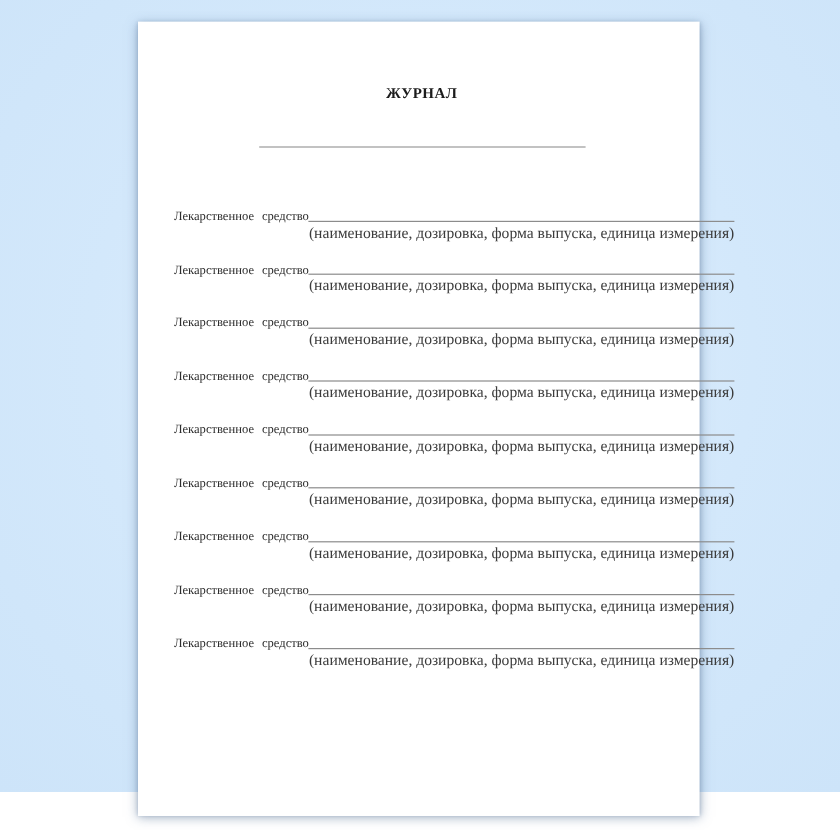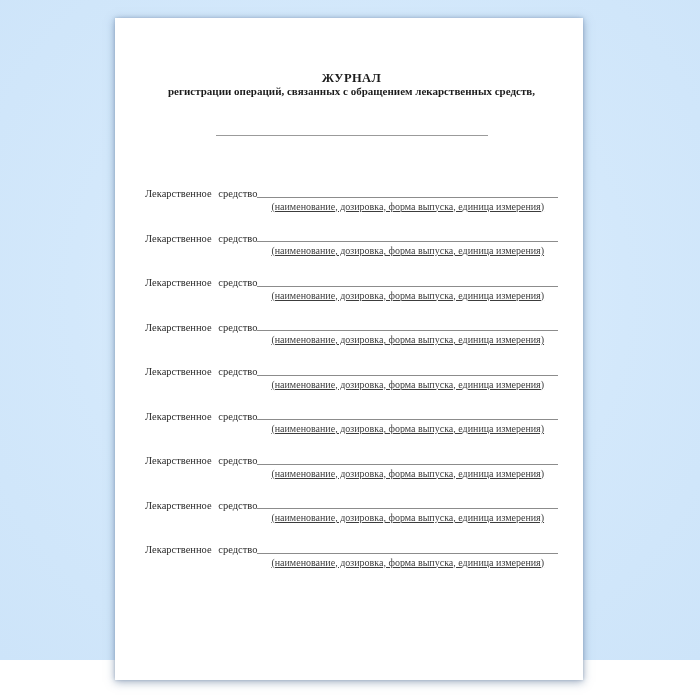--- a/index.html
+++ b/index.html
@@ -58,37 +58,35 @@
     color: #2d2d2d;
     white-space: nowrap;
   }
   .row-fill {
     border-bottom: 1px solid #8c8c8c;
     margin-bottom: 2.5px;
   }
   .row-caption {
     grid-column: 2;
     text-align: center;
-    font-size: 10px;
+    font-size: 13px;
     line-height: 9px;
     padding-top: 1.5px;
     color: #3c3c3c;
     white-space: nowrap;
-    text-decoration: underline;
   }
 </style>
 </head>
 <body>
 
 <div class="stage">
   <div class="page">
 
     <div class="title-block">
       <div class="title-main">ЖУРНАЛ</div>
-      <div class="title-sub">регистрации операций, связанных с обращением лекарственных средств,</div>
     </div>
 
     <div class="dept-line"></div>
 
     <div class="rows">
   <div class="row">
     <span class="row-label">Лекарственное средство</span>
     <span class="row-fill"></span>
     <span class="row-caption">(наименование, дозировка, форма выпуска, единица измерения)</span>
   </div>

